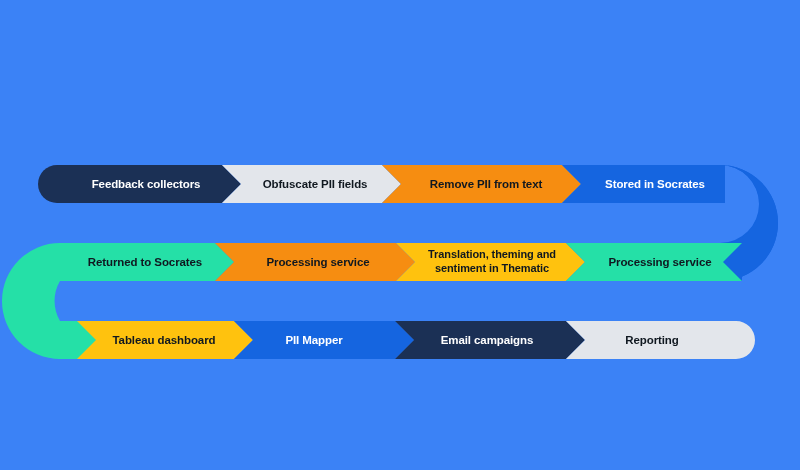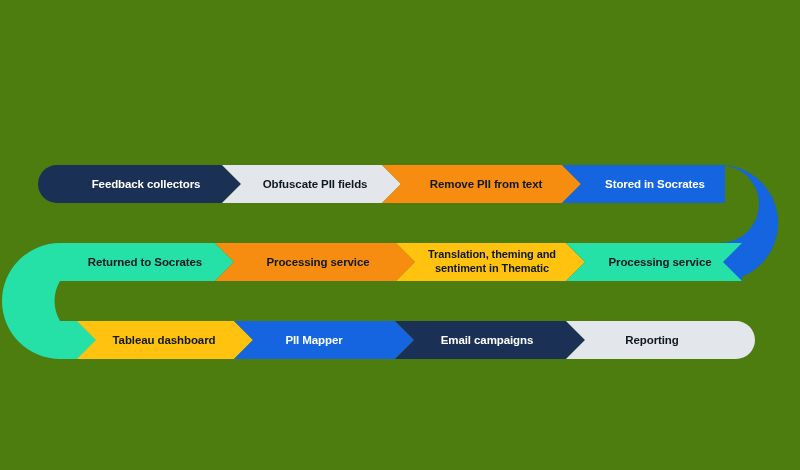--- a/index.html
+++ b/index.html
@@ -11,21 +11,21 @@
   body {
     width: 800px;
     height: 470px;
     font-family: "Liberation Sans", sans-serif;
     overflow: hidden;
   }
   #diagram-root {
     position: relative;
     width: 800px;
     height: 470px;
-    background: #4d7c0f;
+    background: #3b82f6;
   }
   #flow-svg {
     position: absolute;
     top: 0;
     left: 0;
     width: 800px;
     height: 470px;
     display: block;
   }
   .seg-label {

